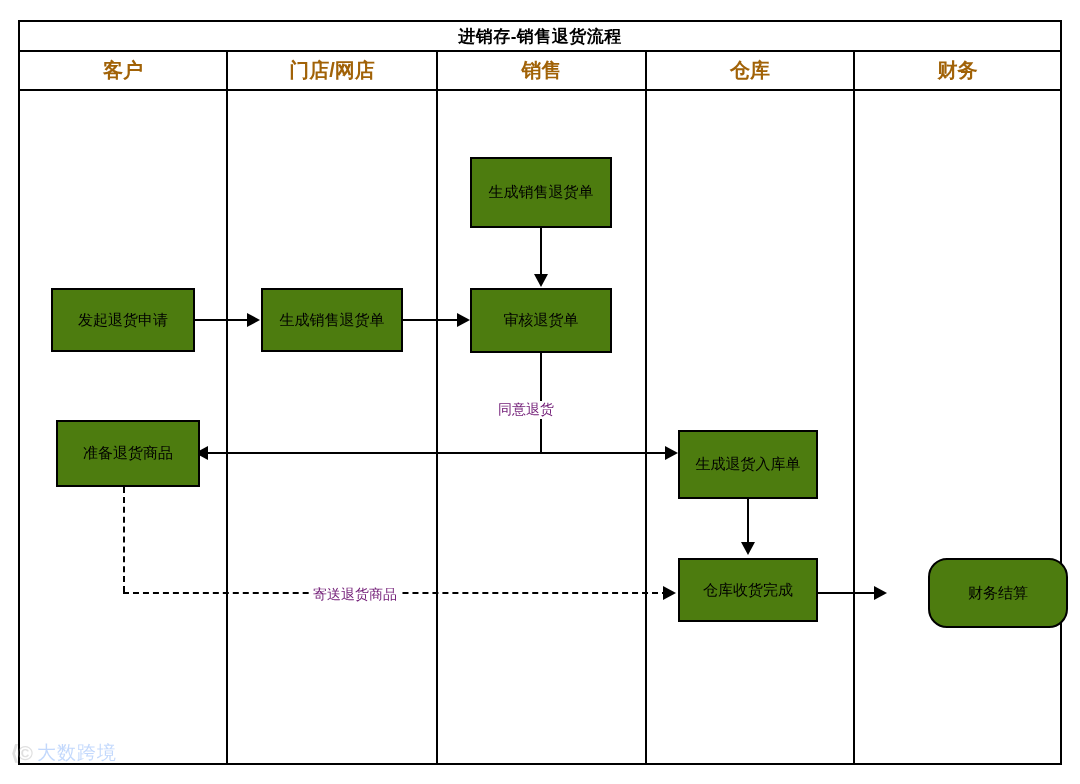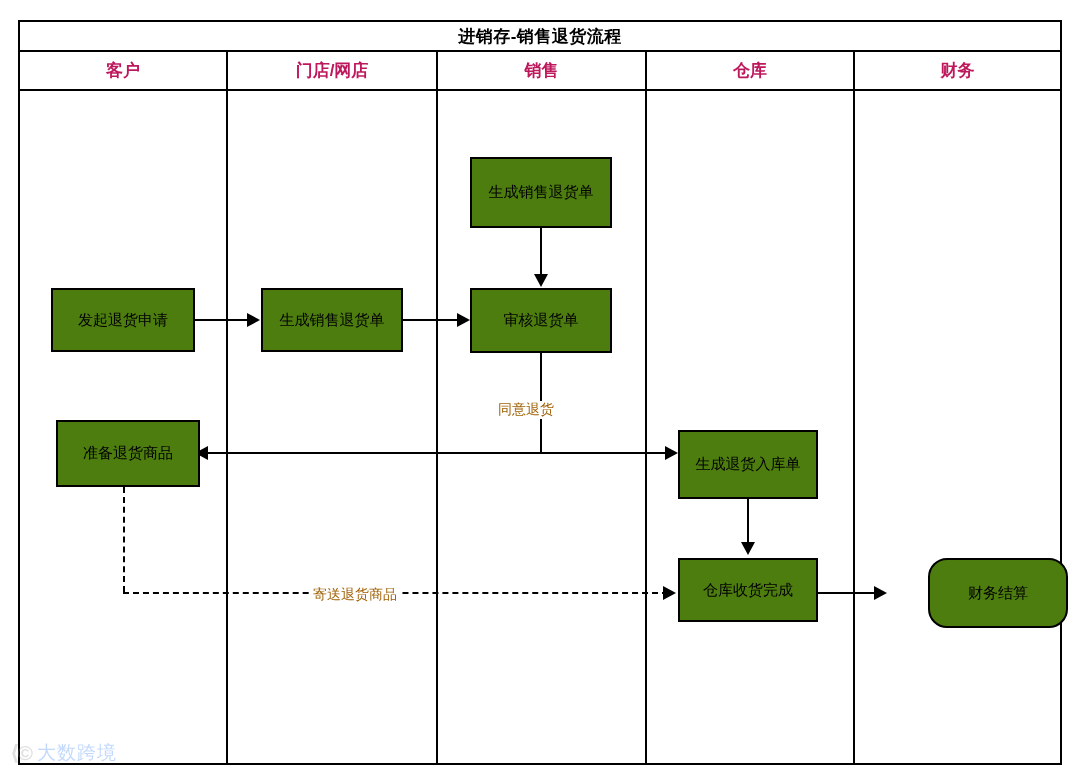--- a/index.html
+++ b/index.html
@@ -40,21 +40,21 @@
   #header-row {
     position: absolute;
     left: 0; top: 30px;
     width: 100%; height: 39px;
     border-bottom: 2px solid #000;
     display: flex;
   }
   #header-row .lane-head {
     height: 100%;
     display: flex; align-items: center; justify-content: center;
-    font-size: 17px; font-weight: bold; color: #be185d;
+    font-size: 20px; font-weight: bold; color: #a16207;
     border-right: 2px solid #000;
   }
   #header-row .lane-head:last-child { border-right: none; }
 
   
   .lane-divider {
     position: absolute;
     top: 69px;
     width: 2px;
     height: 674px;
@@ -114,21 +114,21 @@
   }
   .arrow.down {
     border-left: 7px solid transparent;
     border-right: 7px solid transparent;
     border-top: 13px solid #000;
   }
 
   .edge-label {
     position: absolute;
     font-size: 14px;
-    color: #a16207;
+    color: #701a75;
     background: #fff;
     padding: 0 3px;
     white-space: nowrap;
     z-index: 4;
   }
 
   
   #watermark {
     position: absolute;
     left: 10px; top: 742px;

